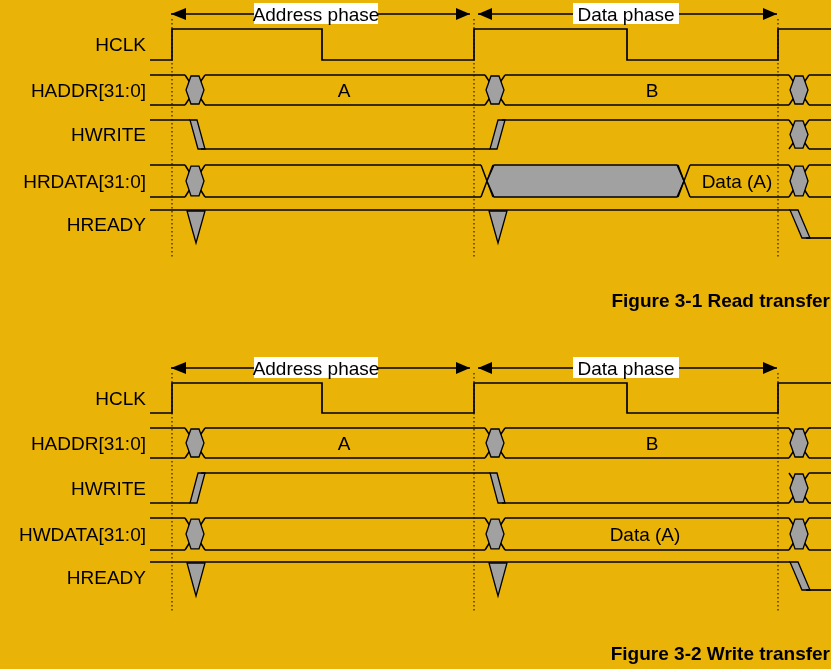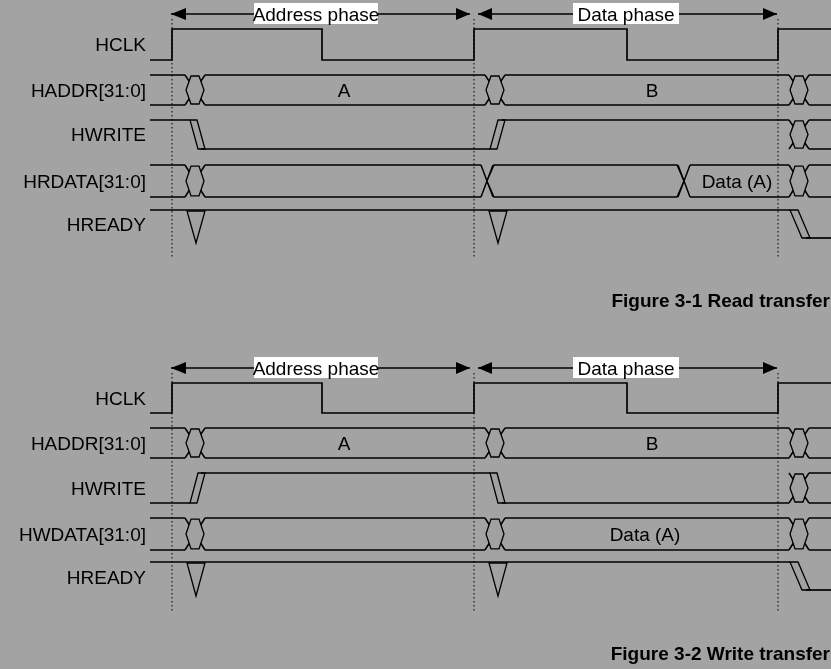--- a/index.html
+++ b/index.html
@@ -4,21 +4,21 @@
 <style>
   html, body {
     margin: 0;
     padding: 0;
     background: #ffffff;
   }
   .page {
     position: relative;
     width: 831px;
     height: 669px;
-    background: #a3a3a3;
+    background: #eab308;
     font-family: "Liberation Sans", sans-serif;
   }
   svg { display: block; }
   
   .wv   { fill: none; stroke: #000000; stroke-width: 1.7; }
   .xln  { fill: none; stroke: #000000; stroke-width: 1.5; }
   .dot  { fill: none; stroke: #000000; stroke-width: 1;   stroke-dasharray: 1.5 2.5; }
   .gry  { fill: #a1a1a1; stroke: #000000; stroke-width: 1.3; }
   .ah   { fill: #000000; stroke: none; }
   .shaft{ fill: none; stroke: #000000; stroke-width: 1.6; }

